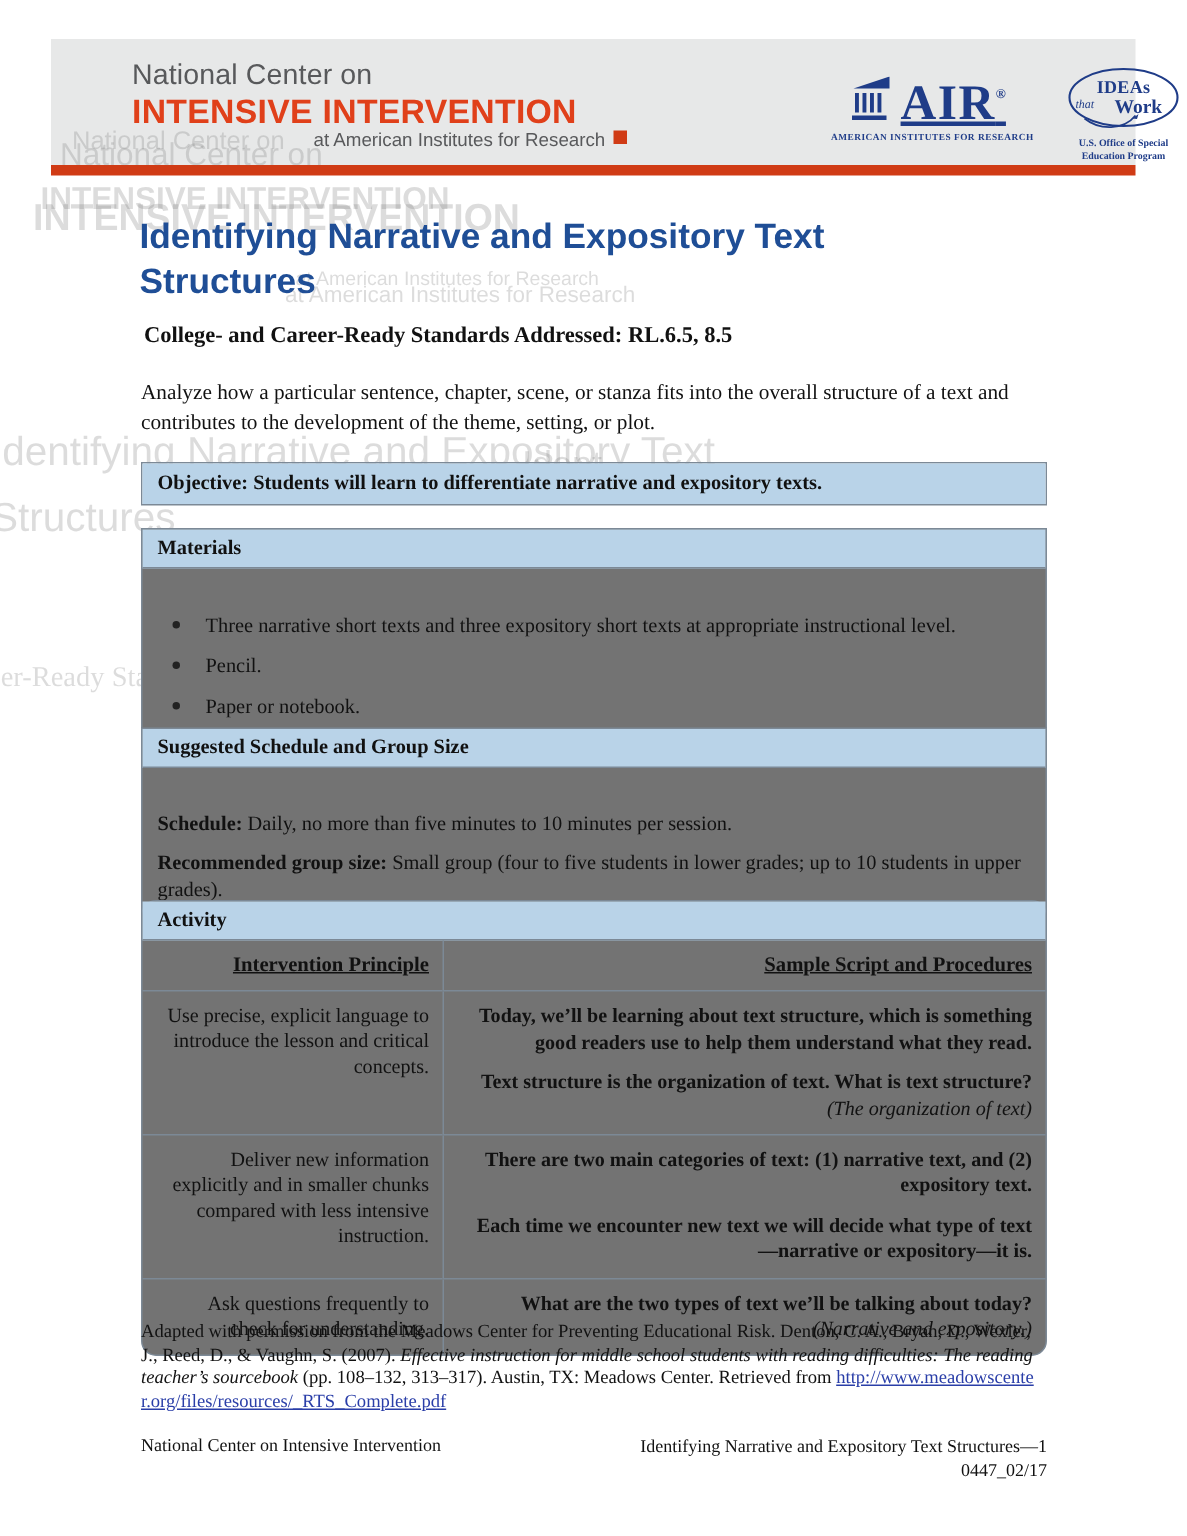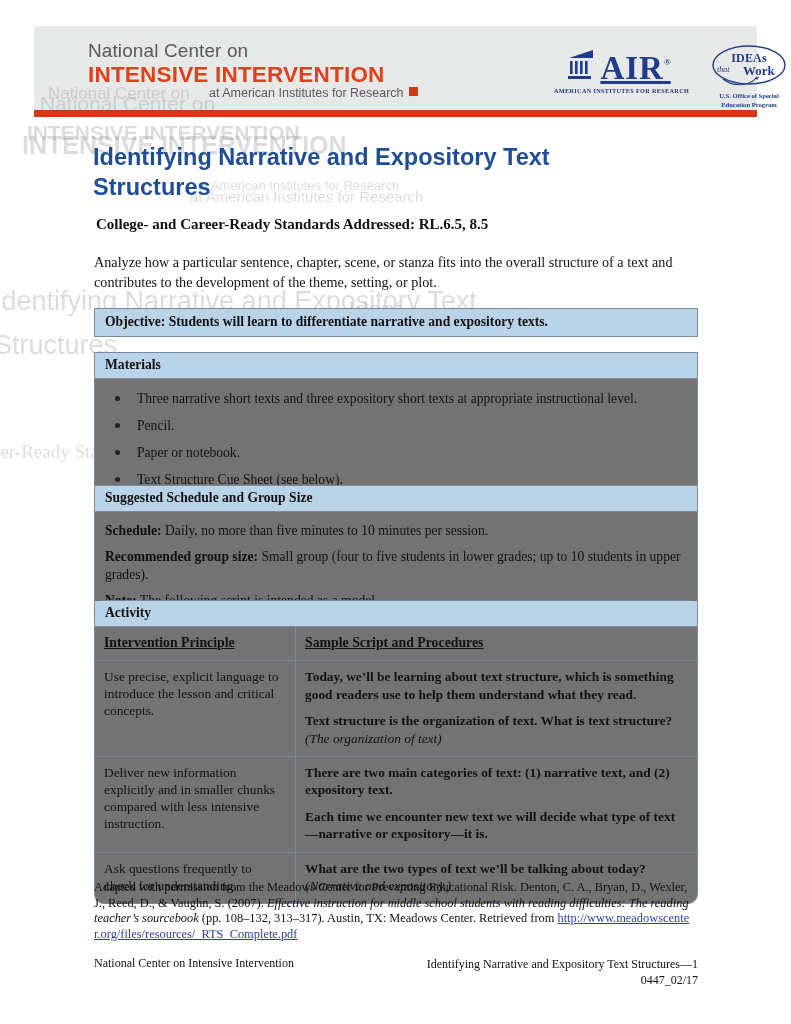--- a/index.html
+++ b/index.html
@@ -106,21 +106,21 @@
   .tbl{
     position:absolute; left:94px; width:604px;
     border:1px solid #7c8996; box-sizing:border-box;
     background:#737373;
   }
   .tbl-head{
     background:#b9d3e8; border-bottom:1px solid #7c8996;
     font-weight:bold; font-size:13.6px; color:#111;
     padding:4px 8px 5px 10px; box-sizing:border-box;
   }
-  .tbl-body{padding:6px 10px 7px 10px; box-sizing:border-box;}
+  .tbl-body{padding:6px 10px 7px 10px; box-sizing:border-box;margin-top:18px;}
 
   #objective-box{top:308px;}
   #objective-box .tbl-head{border-bottom:none; padding:5px 8px 6px 10px;}
 
   #materials-box{top:352px;}
   .mat-list{margin:0; padding:0; list-style:none;}
   .mat-list li{
     position:relative; padding-left:32px; font-size:13.6px;
     line-height:17px; margin:5px 0 10px 0; color:#111;
   }
@@ -129,21 +129,21 @@
     position:absolute; left:10px; top:6px;
     width:5px; height:5px; background:#222; border-radius:50%;
   }
 
   #schedule-box{top:485px;}
   .sched-p{font-size:13.6px; line-height:18px; margin:4px 0 8px 0; color:#111;}
   .sched-p:last-child{margin-bottom:2px;}
   .sched-p b{font-weight:bold;}
 
   #activity-box{top:600px;border-radius:10px;}
-  .act-table{width:100%; border-collapse:collapse; table-layout:fixed;}
+  .act-table{width:100%; border-collapse:collapse; table-layout:fixed;text-align:right;}
   .act-table td{
     border-right:1px solid #7c8996;
     vertical-align:top; padding:7px 9px 9px 9px;
     font-size:13.4px; line-height:17px; color:#111;
   }
   .act-table td:last-child{border-right:none;}
   .act-table tr.hdr td{padding-bottom:9px;}
   .act-table tr + tr td{border-top:1px solid #7c8996;}
   .col-a{width:182px;}
   .colhdr{font-weight:bold; text-decoration:underline; font-size:13.8px;}

